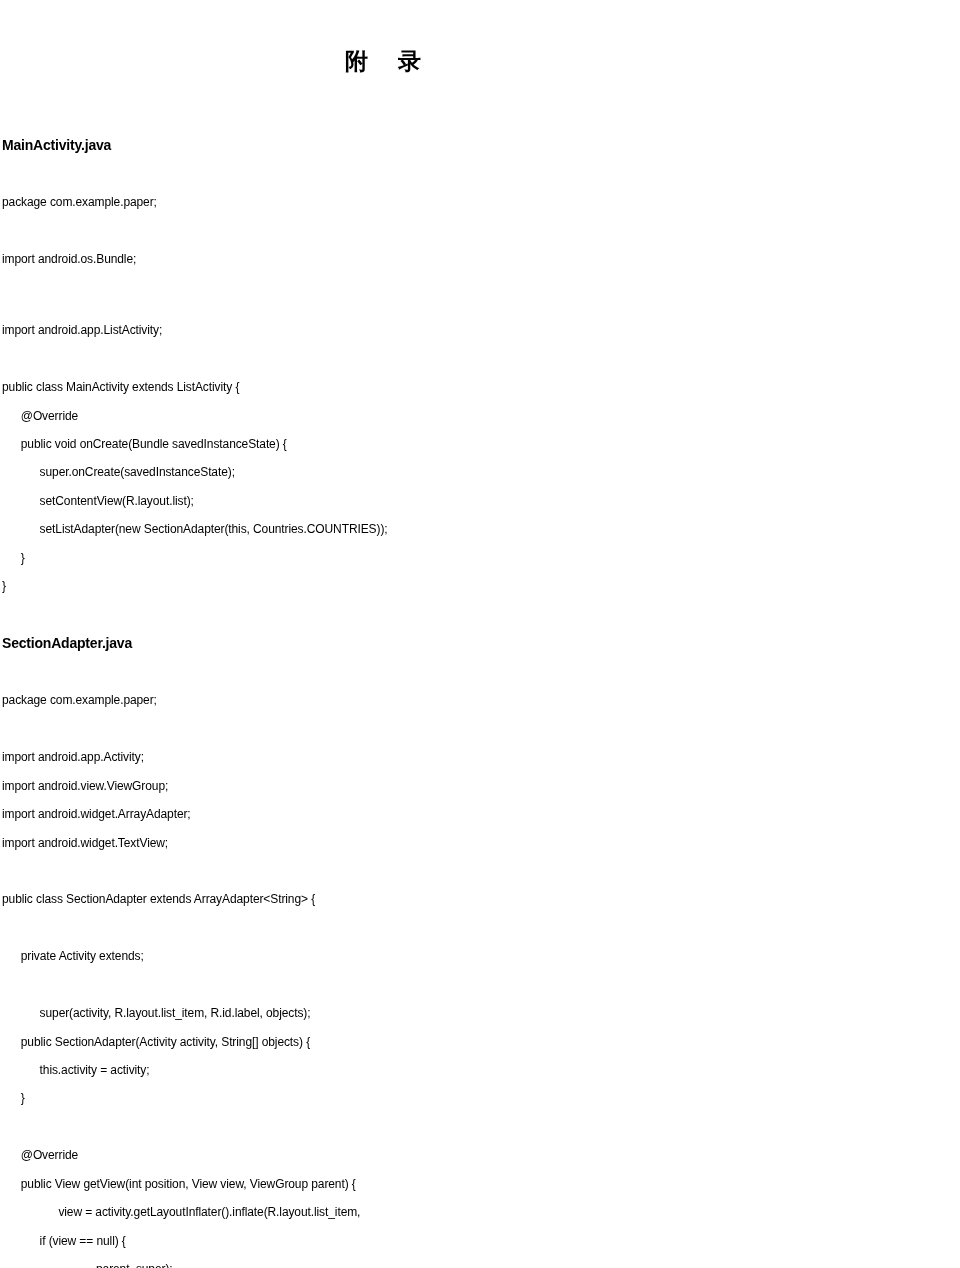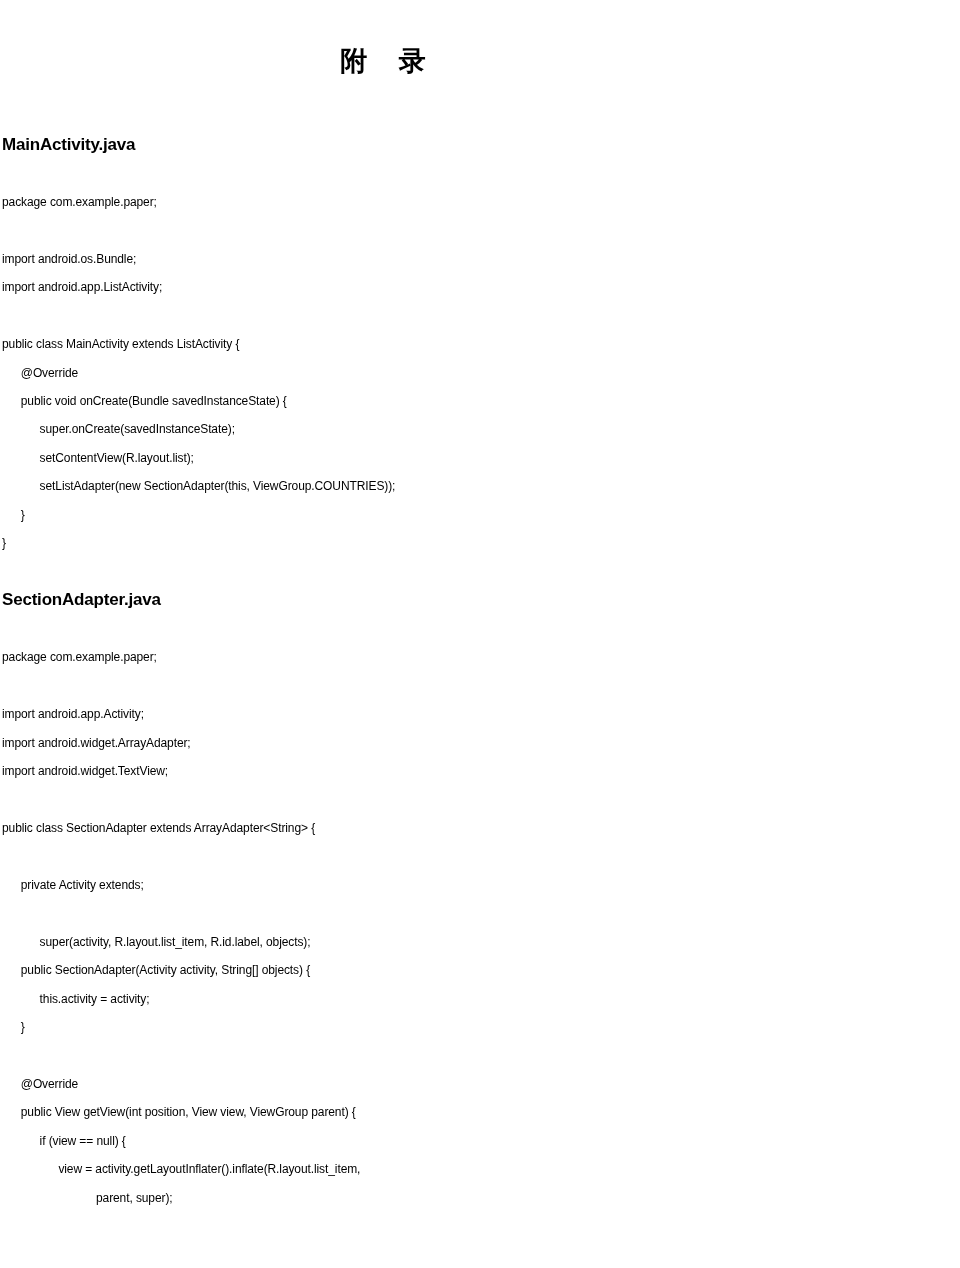--- a/index.html
+++ b/index.html
@@ -21,30 +21,30 @@
     box-sizing: border-box;
     padding-left: 2px;
     background: #ffffff;
   }
   .doc-title {
     margin: 46px 0 26px 0;
     width: 762px;
     text-align: center;
     font-family: "DejaVu Serif", "Liberation Serif", serif;
     font-weight: 700;
-    font-size: 27px;
+    font-size: 23px;
     line-height: 30px;
     word-spacing: 22px;
   }
   .sections {
     display: flow-root;
   }
   .file-heading {
     margin-top: 31px;
-    font-size: 17px;
+    font-size: 14px;
     font-weight: 700;
     line-height: 24px;
     letter-spacing: -0.2px;
   }
   .code-block {
     margin-top: 31px;
   }
   .code-line {
     height: 28.43px;
     line-height: 28.43px;
@@ -57,48 +57,49 @@
 <body>
 
 <div class="page">
   <div class="doc-title">附 录</div>
   <div class="sections" id="sections">
       <div class="file-heading">MainActivity.java</div>
       <div class="code-block">
         <div class="code-line" style="padding-left: 0px;">package com.example.paper;</div>
         <div class="code-line" style="padding-left: 0px;"></div>
         <div class="code-line" style="padding-left: 0px;">import android.os.Bundle;</div>
-        <div class="code-line" style="padding-left: 0px;">import android.app.ListActivity;</div>
+        <div class="code-line" style="padding-left: 0px; margin-top: 43px;">import android.app.ListActivity;</div>
         <div class="code-line" style="padding-left: 0px;"></div>
         <div class="code-line" style="padding-left: 0px;">public class MainActivity extends ListActivity {</div>
         <div class="code-line" style="padding-left: 18.8px;">@Override</div>
         <div class="code-line" style="padding-left: 18.8px;">public void onCreate(Bundle savedInstanceState) {</div>
         <div class="code-line" style="padding-left: 37.6px;">super.onCreate(savedInstanceState);</div>
         <div class="code-line" style="padding-left: 37.6px;">setContentView(R.layout.list);</div>
-        <div class="code-line" style="padding-left: 37.6px;">setListAdapter(new SectionAdapter(this, ViewGroup.COUNTRIES));</div>
+        <div class="code-line" style="padding-left: 37.6px;">setListAdapter(new SectionAdapter(this, Countries.COUNTRIES));</div>
         <div class="code-line" style="padding-left: 18.8px;">}</div>
         <div class="code-line" style="padding-left: 0px;">}</div>
       </div>
       <div class="file-heading">SectionAdapter.java</div>
       <div class="code-block">
         <div class="code-line" style="padding-left: 0px;">package com.example.paper;</div>
         <div class="code-line" style="padding-left: 0px;"></div>
         <div class="code-line" style="padding-left: 0px;">import android.app.Activity;</div>
+        <div class="code-line" style="padding-left: 0px;">import android.view.ViewGroup;</div>
         <div class="code-line" style="padding-left: 0px;">import android.widget.ArrayAdapter;</div>
         <div class="code-line" style="padding-left: 0px;">import android.widget.TextView;</div>
         <div class="code-line" style="padding-left: 0px;"></div>
         <div class="code-line" style="padding-left: 0px;">public class SectionAdapter extends ArrayAdapter&lt;String&gt; {</div>
         <div class="code-line" style="padding-left: 0px;"></div>
         <div class="code-line" style="padding-left: 18.8px;">private Activity extends;</div>
         <div class="code-line" style="padding-left: 0px;"></div>
         <div class="code-line" style="padding-left: 37.6px;">super(activity, R.layout.list_item, R.id.label, objects);</div>
         <div class="code-line" style="padding-left: 18.8px;">public SectionAdapter(Activity activity, String[] objects) {</div>
         <div class="code-line" style="padding-left: 37.6px;">this.activity = activity;</div>
         <div class="code-line" style="padding-left: 18.8px;">}</div>
         <div class="code-line" style="padding-left: 0px;"></div>
         <div class="code-line" style="padding-left: 18.8px;">@Override</div>
         <div class="code-line" style="padding-left: 18.8px;">public View getView(int position, View view, ViewGroup parent) {</div>
+        <div class="code-line" style="padding-left: 56.4px;">view = activity.getLayoutInflater().inflate(R.layout.list_item,</div>
         <div class="code-line" style="padding-left: 37.6px;">if (view == null) {</div>
-        <div class="code-line" style="padding-left: 56.4px;">view = activity.getLayoutInflater().inflate(R.layout.list_item,</div>
         <div class="code-line" style="padding-left: 94px;">parent, super);</div>
       </div>
     </div>
 </div>
 
 </body></html>

